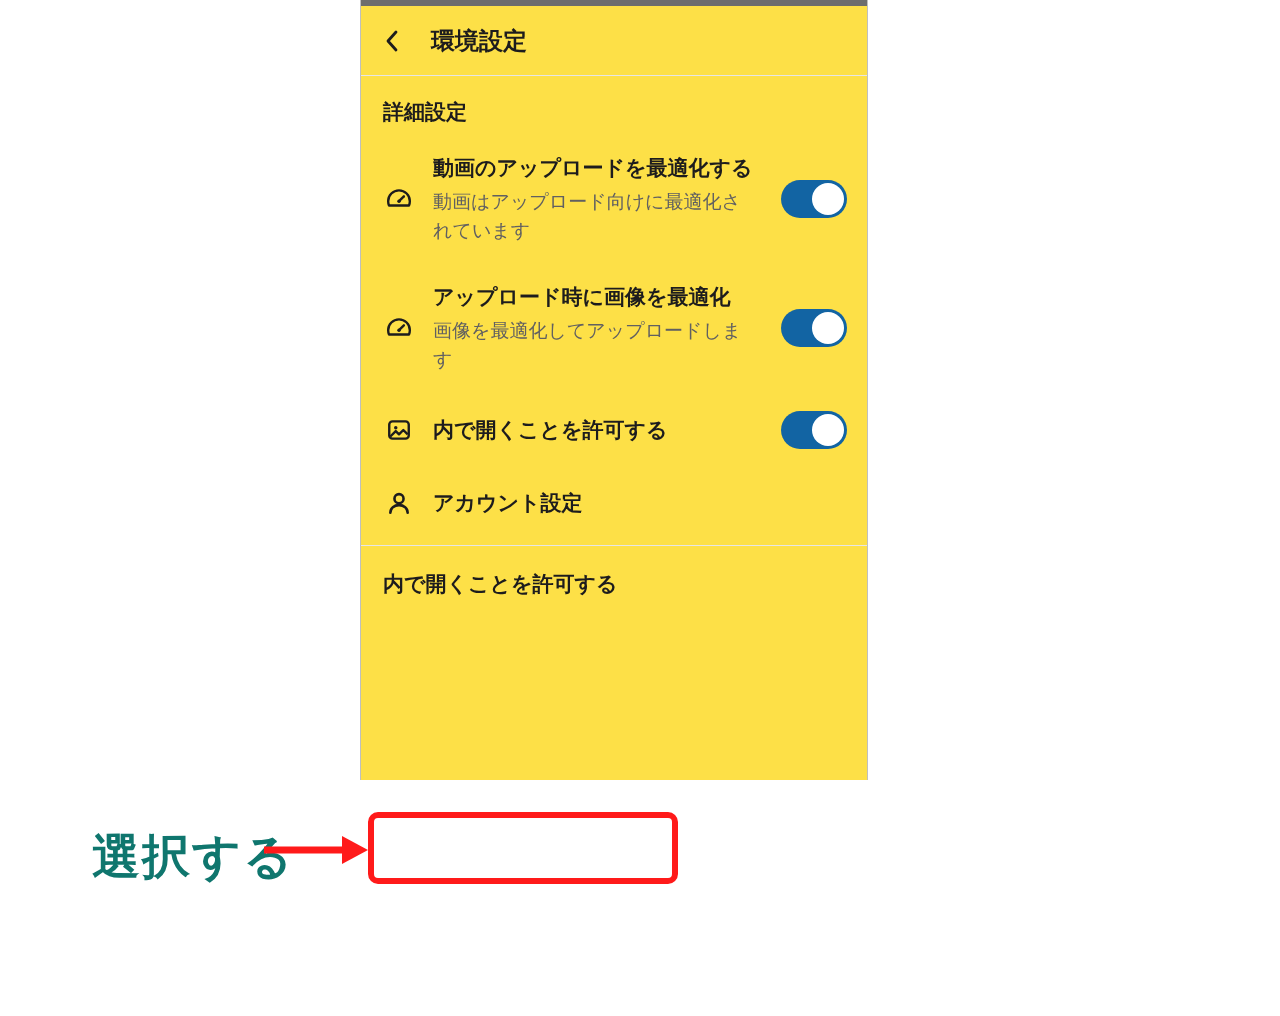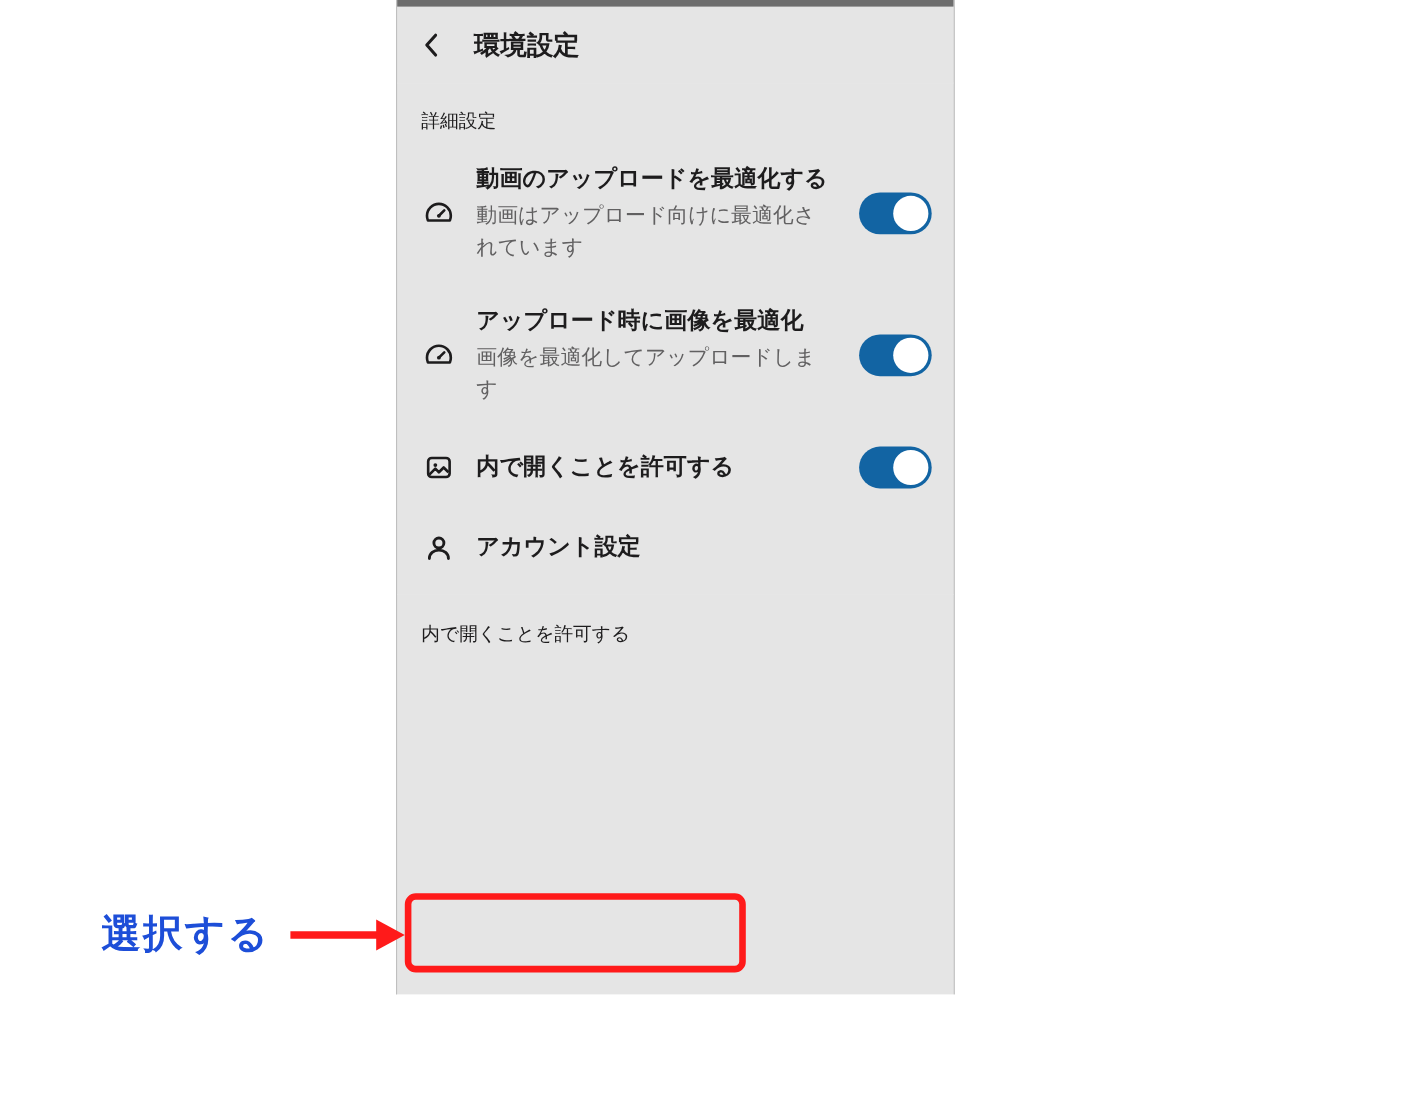--- a/index.html
+++ b/index.html
@@ -11,24 +11,24 @@
     font-family: -apple-system, "Hiragino Sans", "Hiragino Kaku Gothic ProN", Meiryo, sans-serif;
     background: #ffffff;
     position: relative;
   }
 
   .phone {
     position: absolute;
     left: 360px;
     top: 0;
     width: 508px;
-    height: 904px;
+    height: 780px;
     border-left: 1px solid #bfbfbf;
     border-right: 1px solid #bfbfbf;
-    background: #e5e5e5;
+    background: #fde047;
     overflow: hidden;
   }
 
   .statusbar {
     height: 6px;
     background: #6d6d6d;
   }
 
   .appbar {
     height: 70px;
@@ -36,22 +36,22 @@
     align-items: center;
     padding: 0 20px;
     border-bottom: 1px solid #e6e6e6;
     gap: 28px;
   }
   .appbar .back { width: 22px; height: 22px; display:flex; align-items:center; justify-content:center; }
   .appbar .title { font-size: 24px; font-weight: 700; color:#1d1c1d; }
 
   .section-header {
     padding: 22px 22px 8px 22px;
-    font-size: 17px;
-    font-weight: 400;
+    font-size: 21px;
+    font-weight: 700;
     color:#1d1c1d;
   }
 
   .row {
     display: flex;
     align-items: center;
     padding: 18px 20px 18px 24px;
     gap: 20px;
   }
   .row .icon {
@@ -114,22 +114,22 @@
 
   .highlight-box {
     position: absolute;
     border: 6px solid #ff1a1a;
     border-radius: 10px;
     pointer-events: none;
   }
 
   .annotation {
     position: absolute;
-    color: #1d4ed8;
-    font-size: 36px;
+    color: #0f766e;
+    font-size: 48px;
     font-weight: 700;
     letter-spacing: 2px;
   }
   .arrow {
     position: absolute;
   }
 
 </style>
 </head>
 <body>

